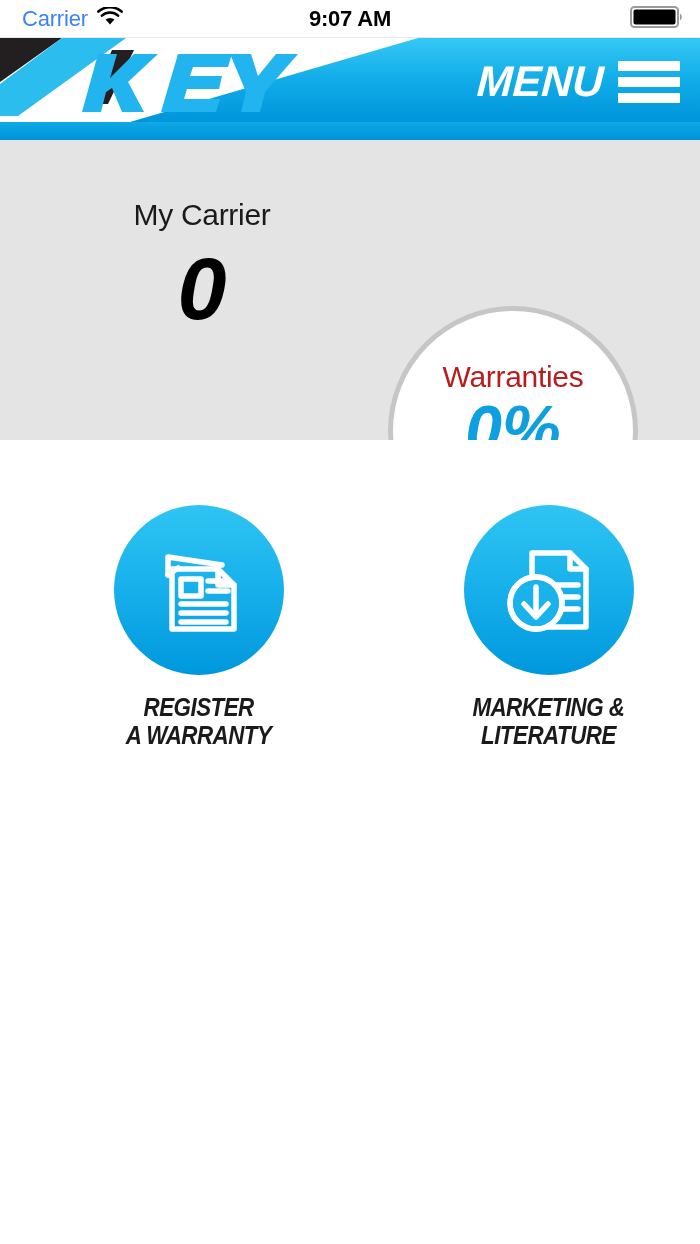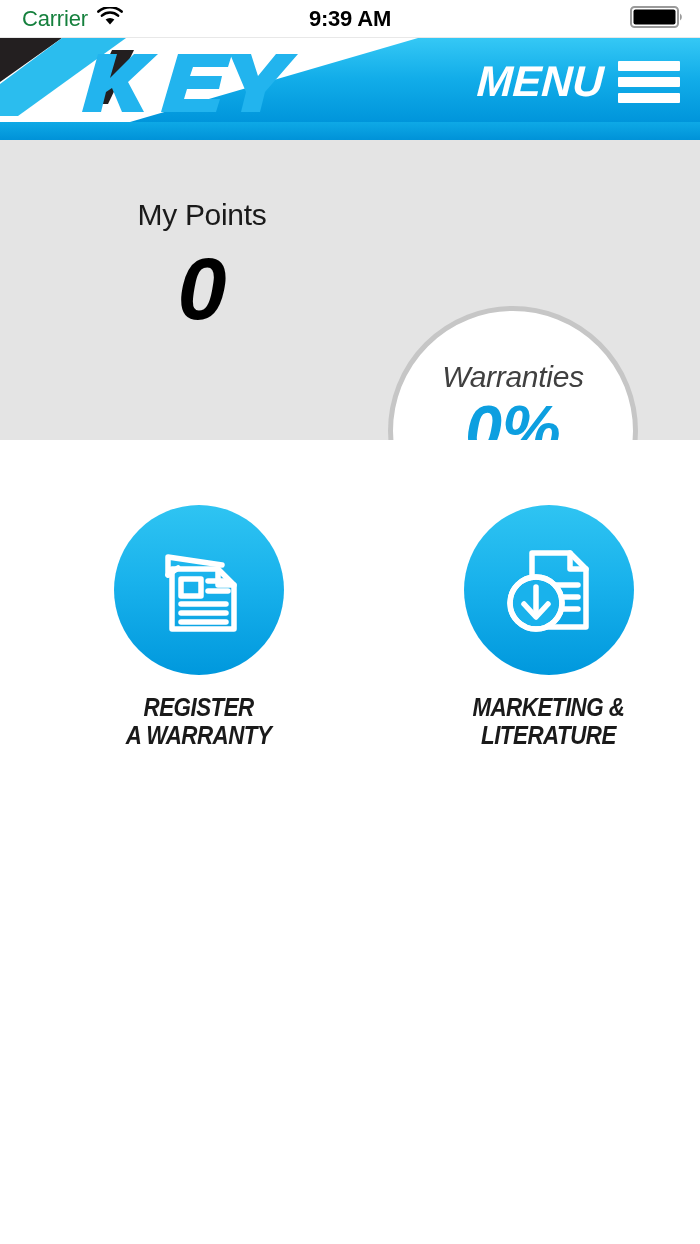--- a/index.html
+++ b/index.html
@@ -33,21 +33,21 @@
   }
   .status-left {
     position: absolute;
     left: 22px;
     display: flex;
     align-items: center;
     gap: 9px;
   }
   .carrier-text {
     font-size: 22px;
-    color: #15803d;
+    color: #3b82f6;
     letter-spacing: -0.2px;
   }
   .wifi-icon { display: block; }
   .status-time {
     position: absolute;
     left: 0; right: 0;
     text-align: center;
     font-size: 22px;
     font-weight: bold;
     color: #000000;
@@ -153,24 +153,23 @@
     background: #ffffff;
     border: 5px solid #c6c6c6;
     display: flex;
     flex-direction: column;
     align-items: center;
     justify-content: center;
     box-sizing: border-box;
   }
   .warranty-title {
     font-size: 30px;
-    color: #404040;
+    color: #b91c1c;
     letter-spacing: -0.3px;
     line-height: 1.1;
-    font-style: italic;
   }
   .warranty-pct {
     font-size: 66px;
     font-weight: bold;
     font-style: italic;
     color: #0d9fe0;
     line-height: 1.05;
     margin: 2px 0 4px 0;
   }
   .warranty-sub {
@@ -236,21 +235,21 @@
     <div class="status-left">
       <span class="carrier-text">Carrier</span>
       <span class="wifi-icon">
         <svg width="26" height="20" viewBox="0 0 26 20">
           <path d="M13 17.6 L8.6 12.6 a6.6 6.6 0 0 1 8.8 0 Z" fill="#000"></path>
           <path d="M4.9 8.6 a12 12 0 0 1 16.2 0" stroke="#000" stroke-width="2.6" fill="none" stroke-linecap="round"></path>
           <path d="M1.4 4.6 a17.6 17.6 0 0 1 23.2 0" stroke="#000" stroke-width="2.6" fill="none" stroke-linecap="round"></path>
         </svg>
       </span>
     </div>
-    <div class="status-time">9:39 AM</div>
+    <div class="status-time">9:07 AM</div>
     <div class="status-right">
       <span>
         <svg width="56" height="24" viewBox="0 0 56 24">
           <rect x="1" y="2" width="47" height="20" rx="3.5" ry="3.5" fill="none" stroke="#9a9a9a" stroke-width="2"></rect>
           <rect x="3.5" y="4.5" width="42" height="15" rx="2" ry="2" fill="#000000"></rect>
           <path d="M50 8.5 a4.2 4.2 0 0 1 0 7 Z" fill="#9a9a9a"></path>
         </svg>
       </span>
     </div>
   </div>
@@ -301,21 +300,21 @@
         <span></span>
           <span></span>
           <span></span>
       </span>
     </div>
   </div>
 
   <div class="stats-panel">
 
     <div class="points-block">
-      <div class="points-label">My Points</div>
+      <div class="points-label">My Carrier</div>
       <div class="points-value">0</div>
     </div>
 
     <div class="warranty-circle">
       <div class="warranty-title">Warranties</div>
       <div class="warranty-pct">0%</div>
       <div class="warranty-sub">completed</div>
     </div>
 
   </div>

